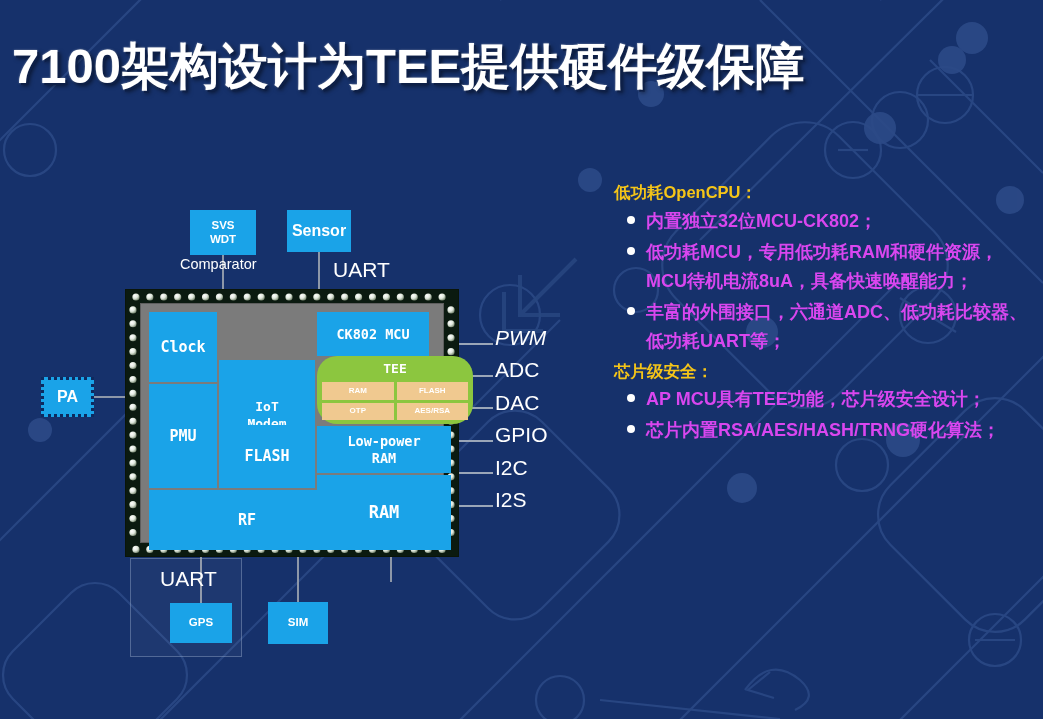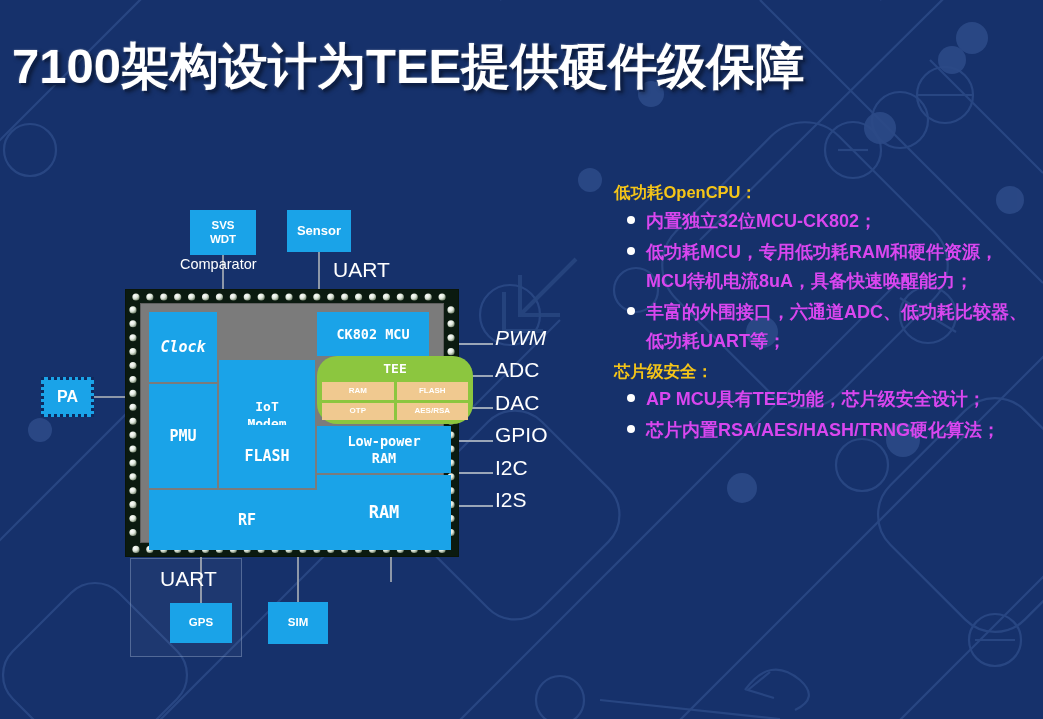--- a/index.html
+++ b/index.html
@@ -75,21 +75,21 @@
     color: #ffffff;
     display: flex;
     align-items: center;
     justify-content: center;
     text-align: center;
     font-weight: bold;
     line-height: 1.2;
   }
   
   #blk-svswdt { left: 190px; top: 210px; width: 66px; height: 45px; font-size: 11.5px; }
-  #blk-sensor { left: 287px; top: 210px; width: 64px; height: 42px; font-size: 13px; }
+  #blk-sensor { left: 287px; top: 210px; width: 64px; height: 42px; font-size: 16px; }
   #blk-gps    { left: 170px; top: 603px; width: 62px; height: 40px; font-size: 11.5px; }
   #blk-sim    { left: 268px; top: 602px; width: 60px; height: 42px; font-size: 11.5px; }
   #blk-pa     {
     left: 41px; top: 377px; width: 53px; height: 40px; font-size: 16px;
     border: 3px dotted #0d2a5e;
   }
 
   .lbl {
     position: absolute;
     color: #ffffff;
@@ -151,21 +151,21 @@
     background: #1aa3e8;
     color: #ffffff;
     display: flex;
     align-items: center;
     justify-content: center;
     text-align: center;
     font-family: "DejaVu Sans Mono", monospace;
     font-weight: bold;
     line-height: 1.25;
   }
-  #d-clock  { left: 0;     top: 0;    width: 68px;  height: 70px;  font-size: 15px; font-style: italic; }
+  #d-clock  { left: 0;     top: 0;    width: 68px;  height: 70px;  font-size: 15px; }
   #d-pmu    { left: 0;     top: 72px; width: 68px;  height: 104px; font-size: 15px; }
   #d-iot    { left: 70px;  top: 0;    width: 96px;  height: 111px; font-size: 13px; margin-top: 48px; }
   #d-flash  { left: 70px;  top: 113px; width: 96px; height: 63px;  font-size: 15px; }
   #d-rf     { left: 0;     top: 178px; width: 196px; height: 60px; font-size: 15px; }
   #d-mcu    { left: 168px; top: 0;    width: 112px; height: 44px;  font-size: 13.5px; }
   #d-tee    {
     left: 168px; top: 44px; width: 156px; height: 68px;
     background: #8cc63f; font-size: 13px;
     display: block;
     border-radius: 20px;

